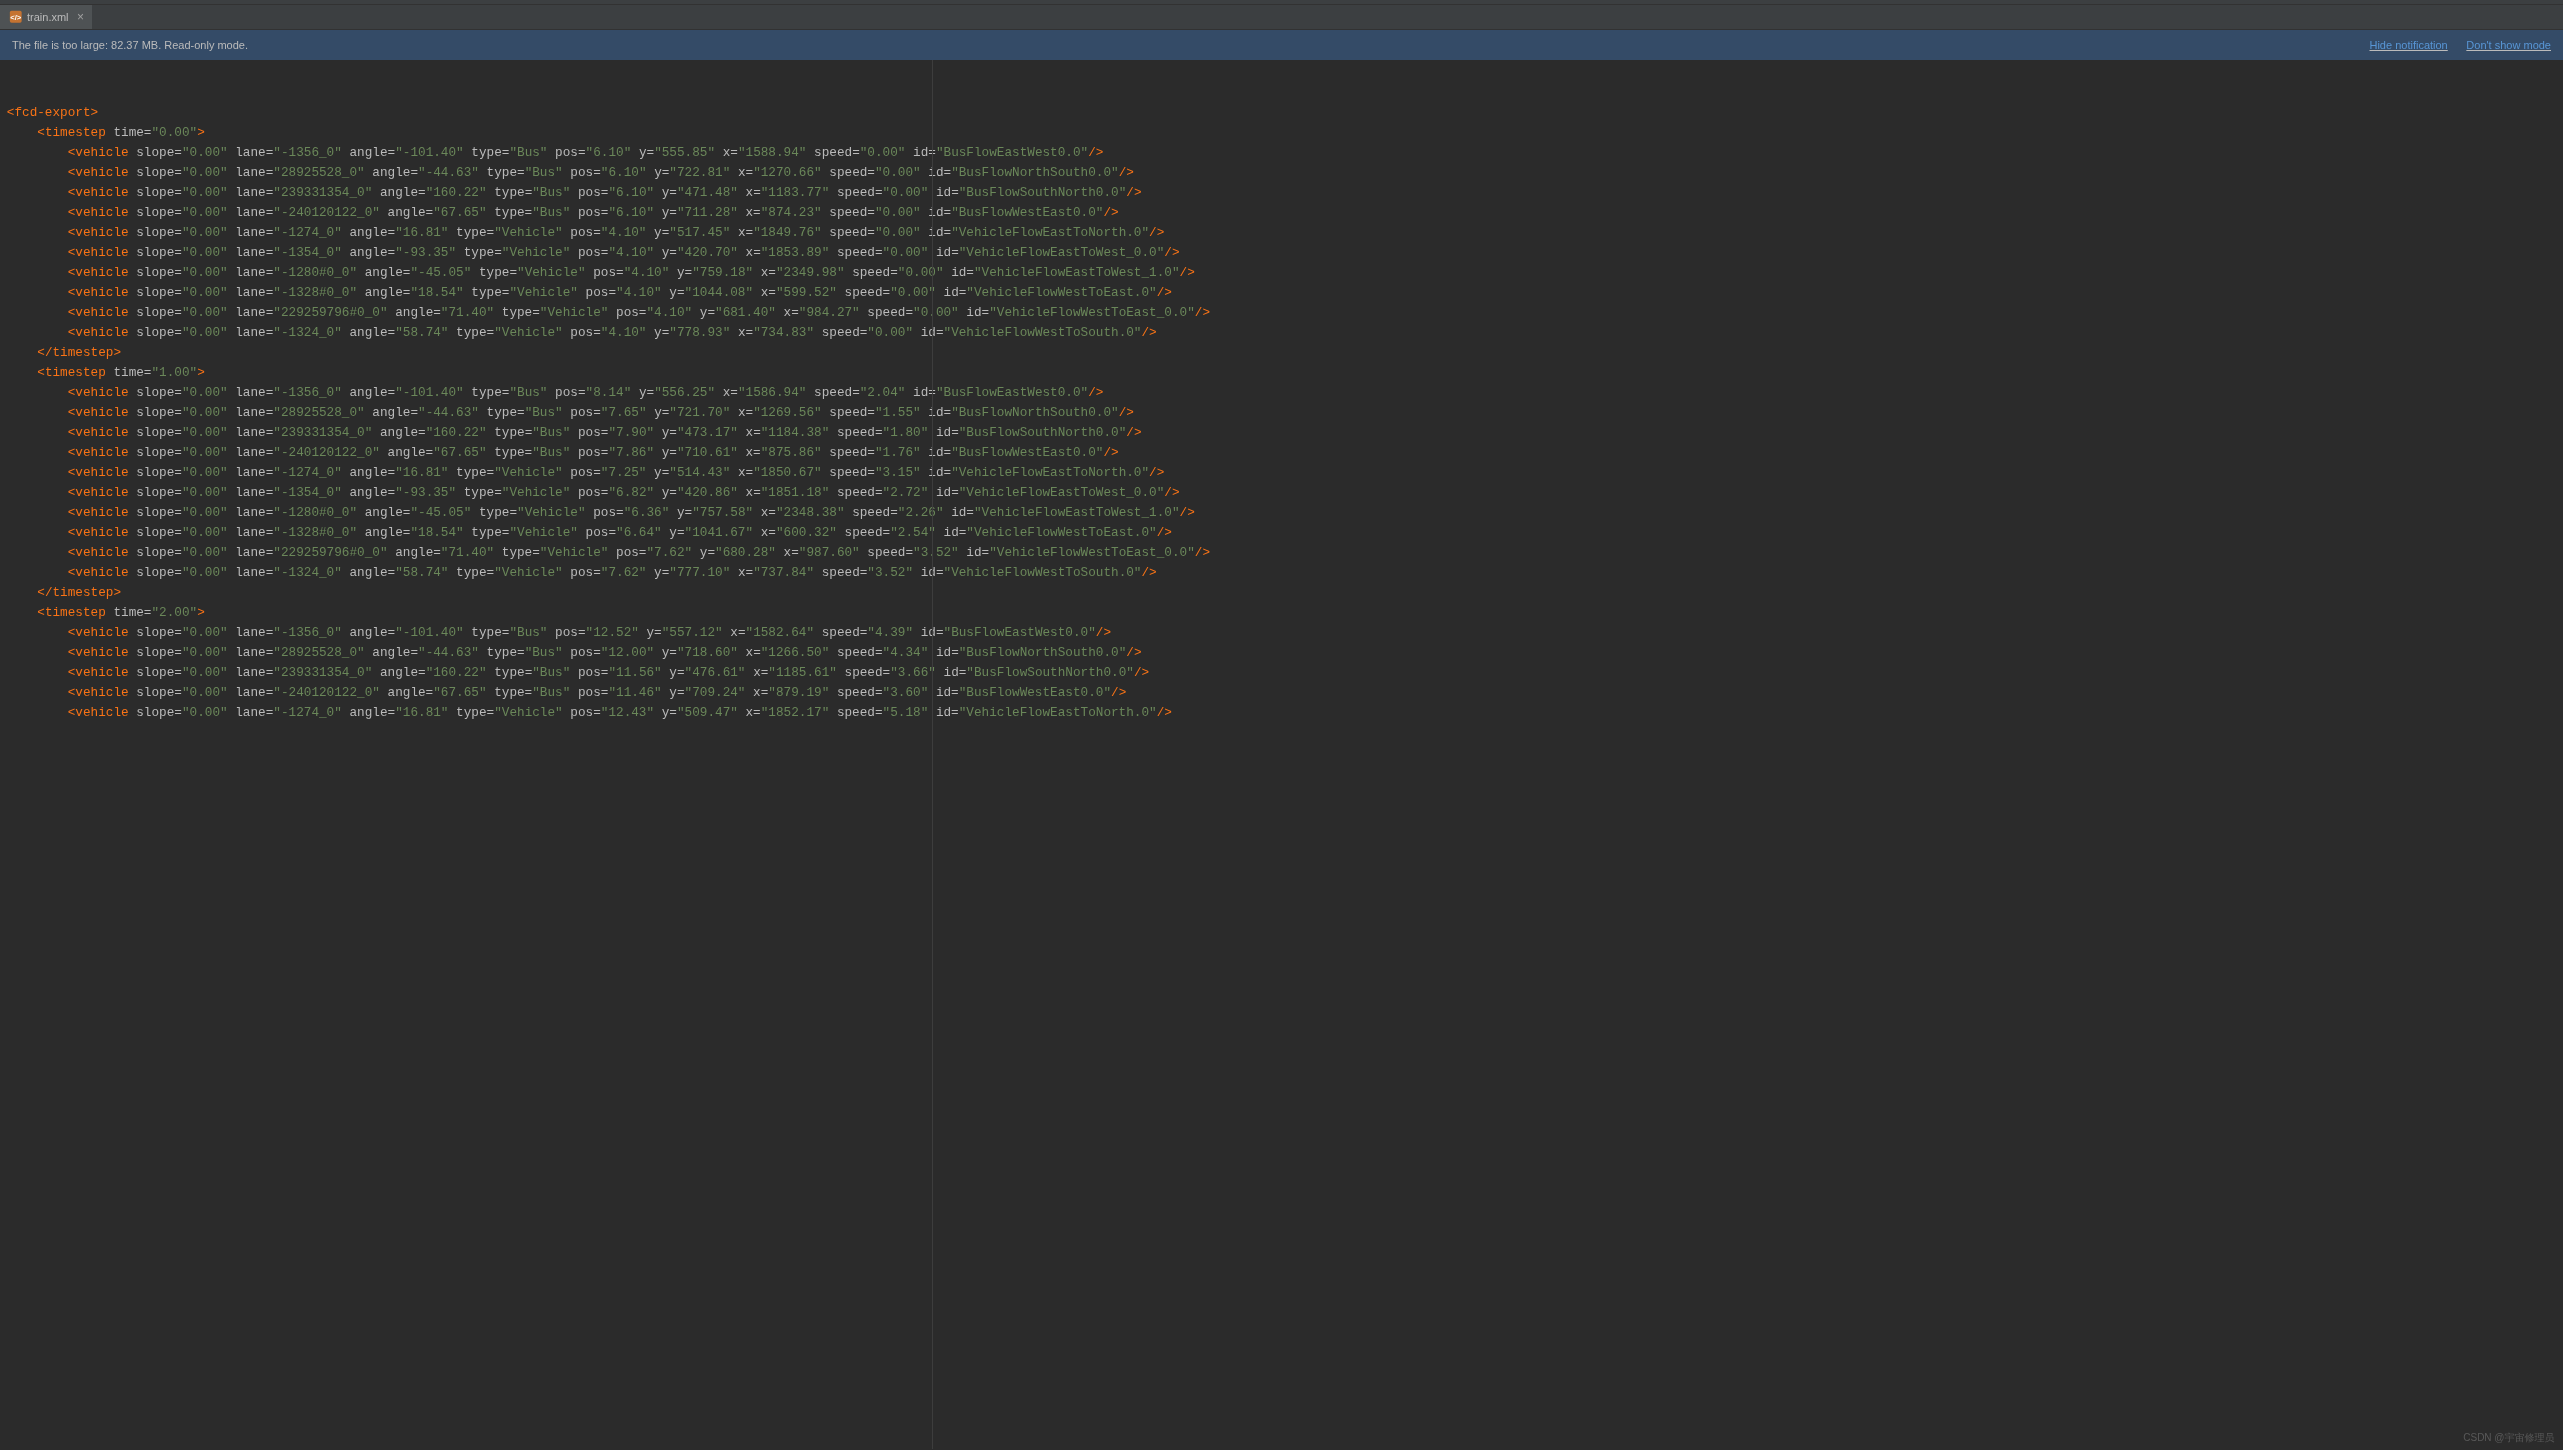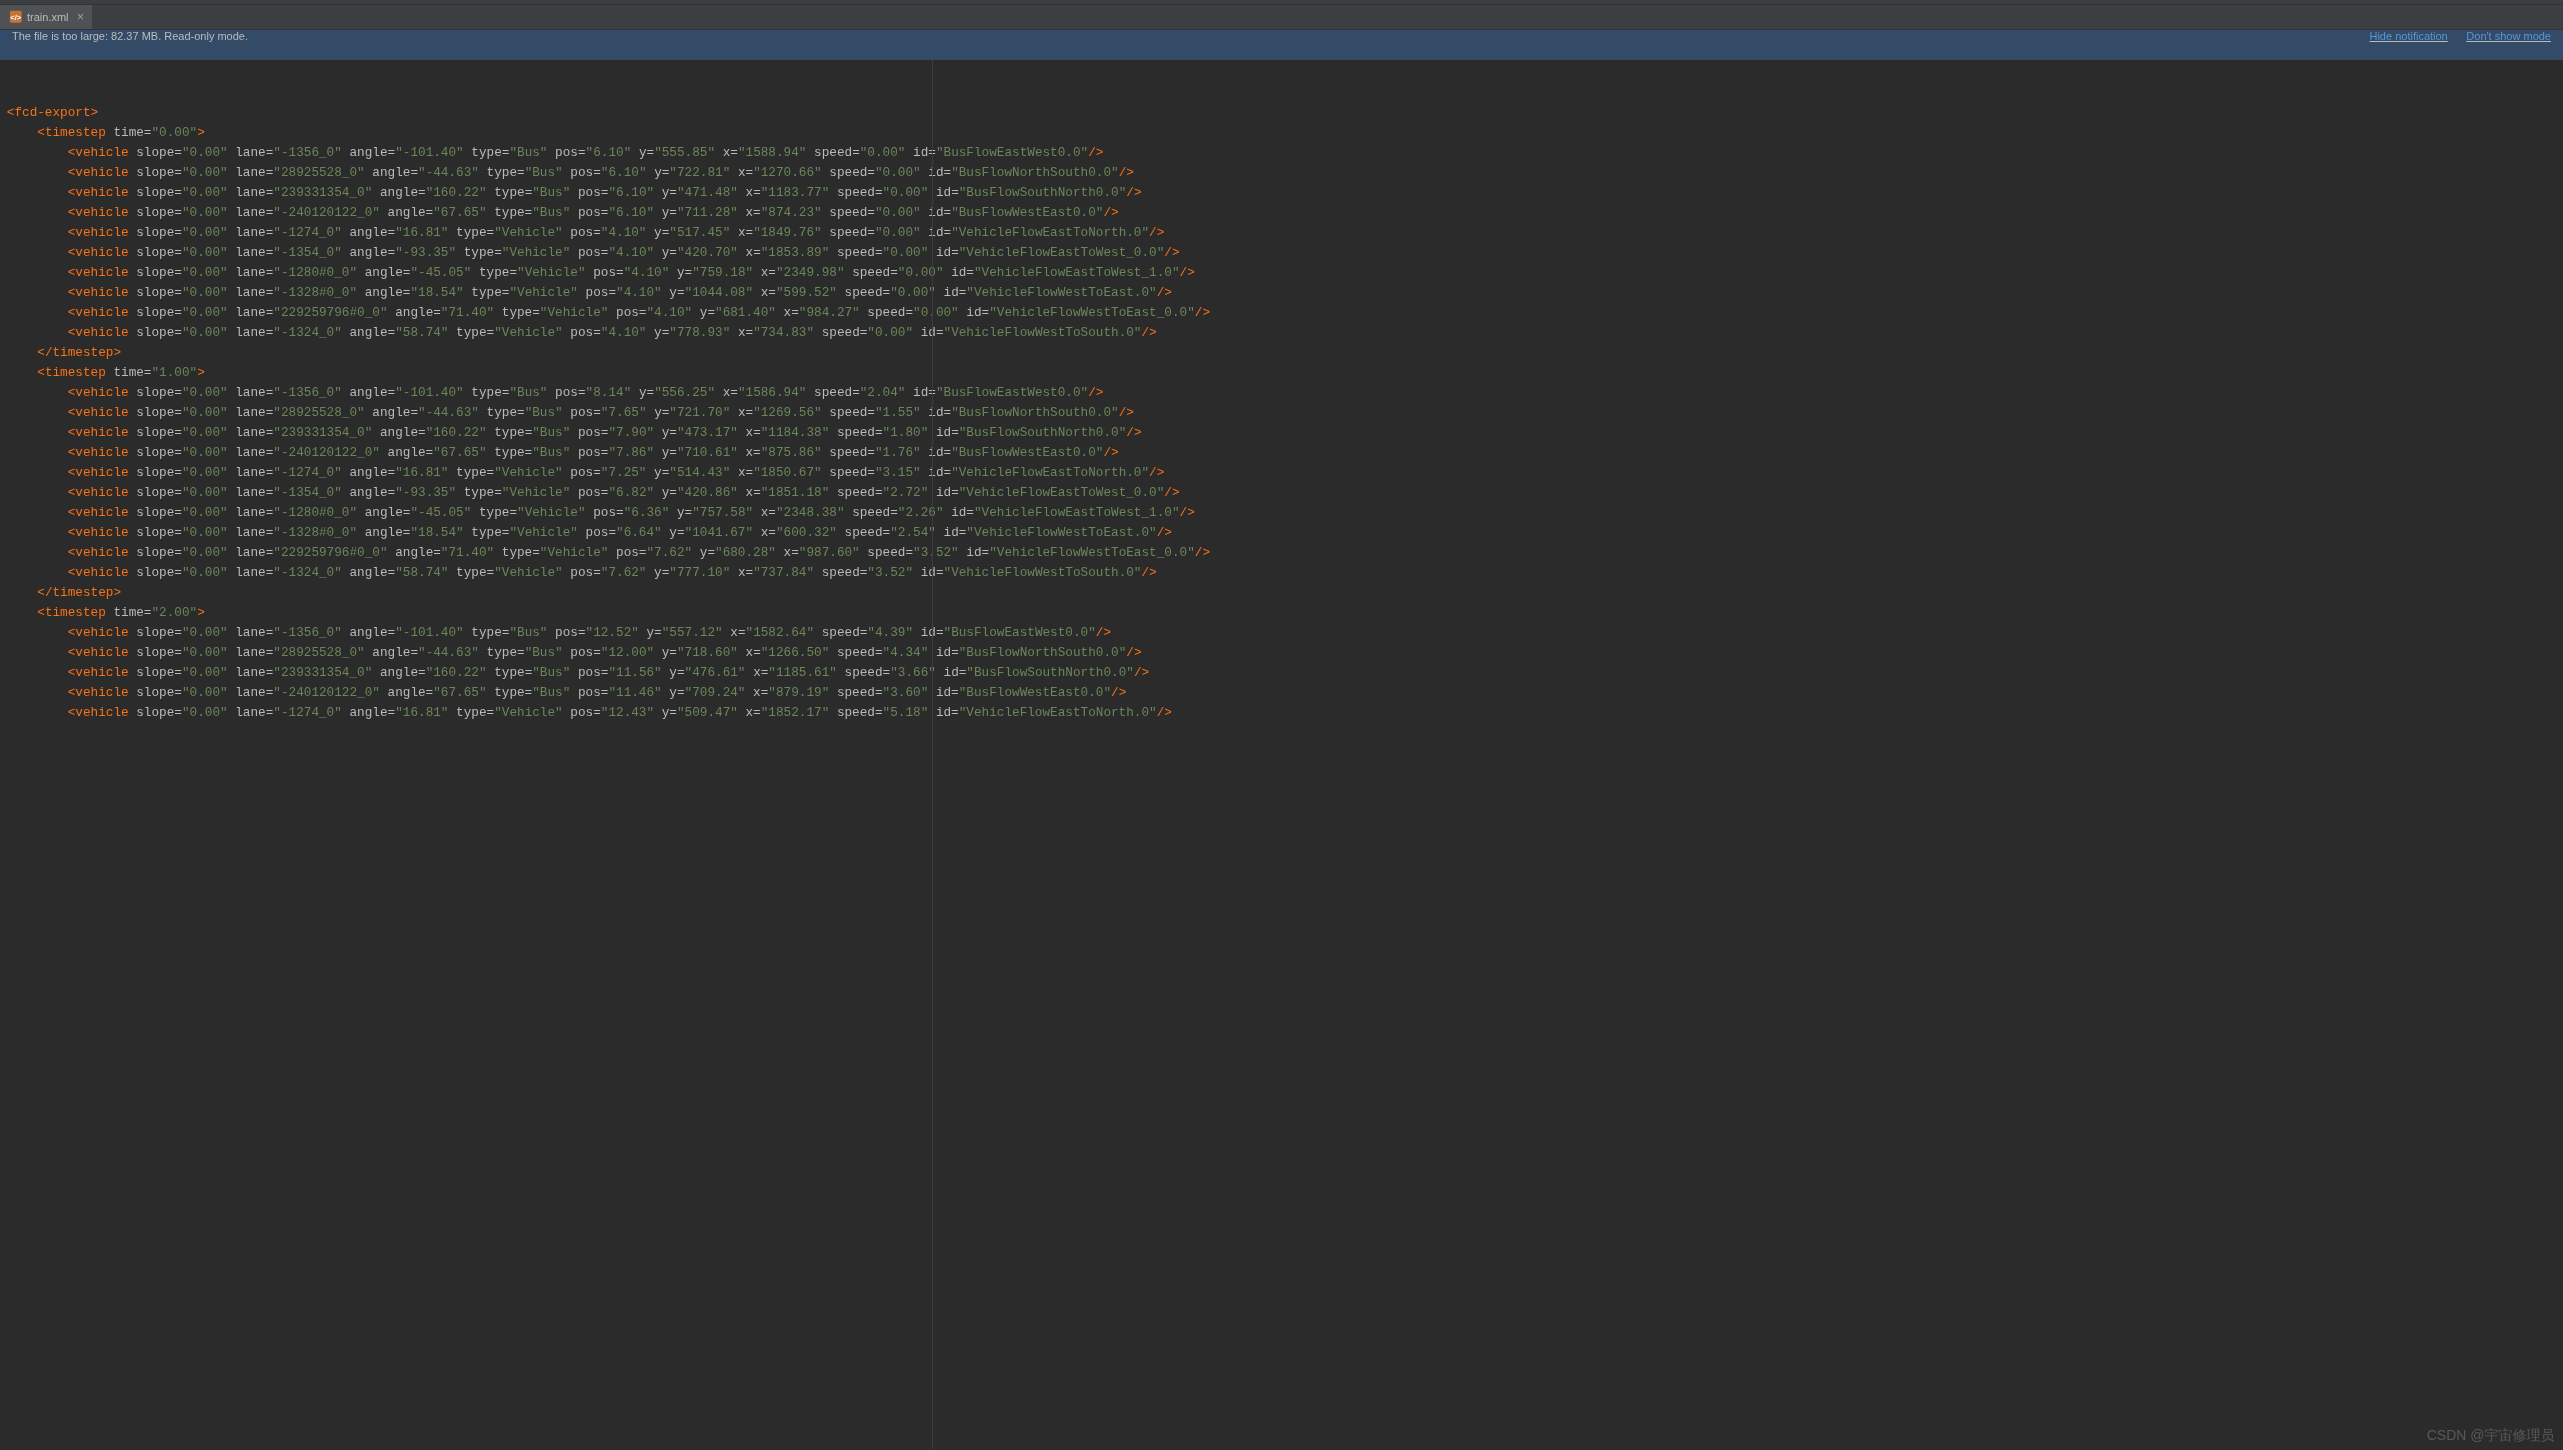--- a/index.html
+++ b/index.html
@@ -5,32 +5,32 @@
   * { margin: 0; padding: 0; box-sizing: border-box; }
   html, body { width: 100%; height: 100%; background: #2b2b2b; font-family: "Consolas", "Monaco", "Courier New", monospace; overflow: hidden; }
   
   .top-bar { height: 5px; background: #3c3f41; border-bottom: 0.8px solid #323232; }
   
   .tab-bar { height: 25px; background: #3c3f41; display: flex; align-items: center; border-bottom: 0.8px solid #323232; }
   .tab { display: flex; align-items: center; gap: 5px; padding: 0 8.5px; height: 100%; background: #4e5254; color: #bbbbbb; font-size: 11px; font-family: "Segoe UI", sans-serif; }
   .tab-icon { width: 13.5px; height: 13.5px; display: inline-block; }
   .tab-close { color: #a0a0a0; font-size: 12px; margin-left: 3.4px; cursor: pointer; }
   
-  .notification-bar { height: 30px; background: #344b67; display: flex; align-items: flex-start; justify-content: space-between; padding: 0 12px; color: #bbbbbb; font-family: "Segoe UI", sans-serif; font-size: 11px; }
+  .notification-bar { height: 30px; background: #344b67; display: flex; align-items: center; justify-content: space-between; padding: 0 12px; color: #bbbbbb; font-family: "Segoe UI", sans-serif; font-size: 11px; }
   .notification-actions { display: flex; gap: 18.6px; text-decoration: underline; }
   .notification-link { color: #5896d6; cursor: pointer; }
   
   .editor { position: relative; background: #2b2b2b; color: #a9b7c6; font-size: 12.7px; line-height: 20px; padding: 3.4px 6.8px; white-space: pre; overflow: hidden; height: calc(100% - 61px); }
   .guide { position: absolute; top: 0; bottom: 0; left: 932px; width: 0.8px; background: #3d3d3d; pointer-events: none; }
   
   .tag { color: #f97316; }
   .attr-name { color: #bababa; }
   .attr-val { color: #6a8759; }
   
-  .watermark { position: absolute; bottom: 5px; right: 8.5px; color: #777; font-size: 14px; font-family: "Segoe UI", sans-serif; opacity: 0.6; }
+  .watermark { position: absolute; bottom: 5px; right: 8.5px; color: #777; font-size: 10px; font-family: "Segoe UI", sans-serif; opacity: 0.6; }
 </style>
 </head>
 <body>
 
 <div class="top-bar"></div>
 
 <div class="tab-bar">
   <div class="tab">
     <span class="tab-icon">
       <svg viewBox="0 0 16 16" style="font-size:13px">

